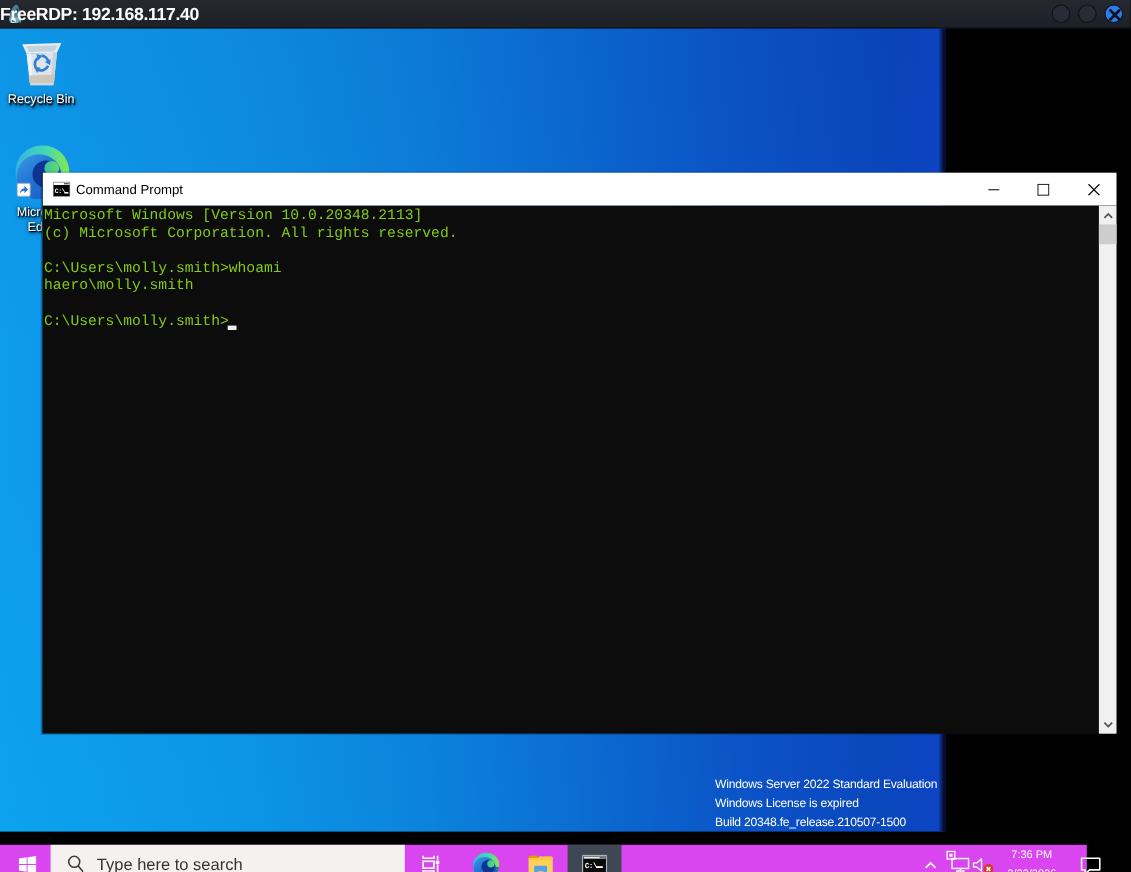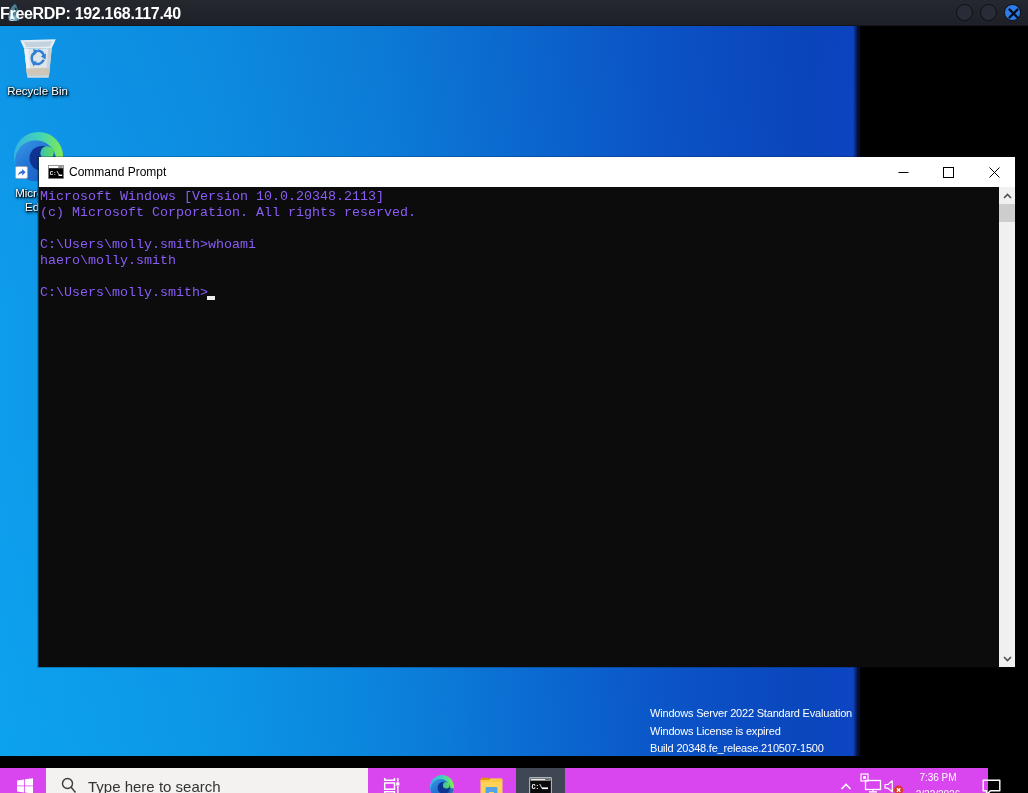--- a/index.html
+++ b/index.html
@@ -47,21 +47,21 @@
   #cmdwin { left:38px; top:131px; width:977px; height:510px;
     border-left:1px solid #16344a; box-shadow:0 0 0 1px rgba(0,20,40,0.25); }
   #cmdtitle { left:0; top:0; width:976px; height:30px; background:#fff; }
   #cmdicon { left:9px; top:8px; }
   #cmdtitletext { left:30px; top:8px; color:#000; font-size:12px;text-align:center; }
   .wbtn { top:0; width:46px; height:30px; }
   #btnmin { left:841px; } #btnmax { left:886px; } #btnclose { left:932px; }
   .wbtn svg { position:absolute; left:18px; top:10px; }
   #cmdbody { left:0; top:30px; width:976px; height:480px; background:#0c0c0c; }
   #conout { left:1px; top:2px; font-family:"Liberation Mono", monospace;
-    font-size:13.333px; line-height:16px; color:#8b5cf6; white-space:pre; }
+    font-size:13.333px; line-height:16px; color:#84cc16; white-space:pre; }
   #cursor { left:168px; top:109px; width:8px; height:4px; background:#ededed; }
 
   
   #sbar { left:960px; top:0px; width:16px; height:480px; background:#f0f0f0; }
   #sthumb { left:0px; top:17px; width:16px; height:18px; background:#cdcdcd; }
   .sarrow { left:4px; }
   #sup { top:5px; } #sdown { top:467px; }
 
   
   #taskbar { left:0; top:756px; width:988px; height:37px; background:#d946ef;margin-top:12px; }

